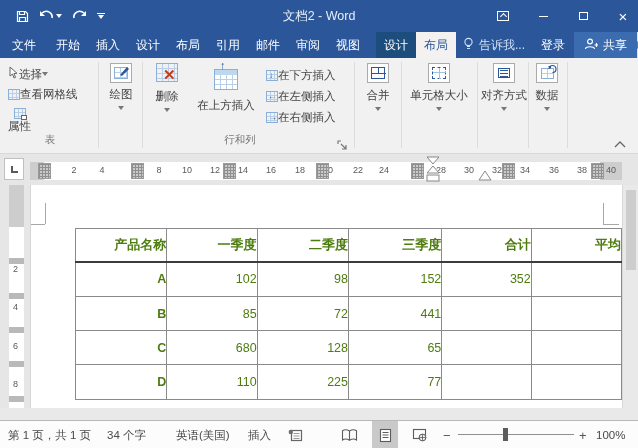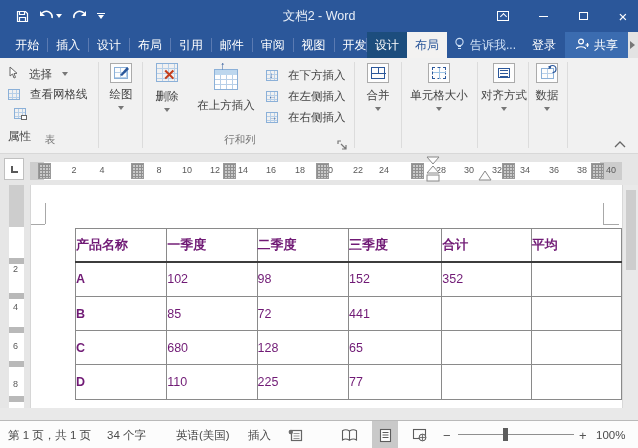--- a/index.html
+++ b/index.html
@@ -29,21 +29,21 @@
   .tab.active{background:#f3f2f1;color:#2b579a;}
   .tellme{display:flex;align-items:center;gap:5px;color:#cfe0f5;padding:0 7px;white-space:nowrap;}
   .signin{display:flex;align-items:center;padding:0 9px;white-space:nowrap;}
   .share{display:flex;align-items:center;gap:5px;background:#3b6cb0;padding:0 10px;white-space:nowrap;}
   .tabscroll{width:11px;background:#e3e3e3;display:flex;align-items:center;justify-content:center;}
   .tri-r{width:0;height:0;border-top:4px solid transparent;border-bottom:4px solid transparent;border-left:5px solid #777;}
 
   
   .ribbon{position:absolute;left:0;top:58px;width:638px;height:96px;background:#f1f1f1;border-bottom:1px solid #d8d8d8;font-size:11.5px;color:#444;}
   .gsep{position:absolute;top:4px;height:86px;width:1px;background:#dcdcdc;}
-  .smallrow{position:absolute;display:flex;align-items:center;gap:10px;white-space:nowrap;}
+  .smallrow{position:absolute;display:flex;align-items:center;gap:0;white-space:nowrap;}
   .glabel{position:absolute;font-size:10.5px;color:#777;text-align:center;}
   .bigbtn{position:absolute;display:flex;flex-direction:column;align-items:center;white-space:nowrap;}
   .dd{width:0;height:0;border-left:3px solid transparent;border-right:3px solid transparent;border-top:4px solid #777;display:inline-block;}
   .tbl{border:1px solid #8bb0d8;background-image:
       repeating-linear-gradient(to right,transparent 0 5px,#b7cfe8 5px 6px),
       repeating-linear-gradient(to bottom,transparent 0 4px,#b7cfe8 4px 5px);}
   .cur{font-size:13px;color:#555;}
   .redx{position:absolute;color:#c43e1c;font-weight:bold;font-size:15px;line-height:1;}
   .bluearrow{color:#2b579a;font-weight:bold;}
   .minigrid{width:12px;height:11px;border:1px solid #8bb0d8;background-image:
@@ -70,21 +70,21 @@
   .rowmark{position:absolute;left:0;width:15px;height:6px;background:#b9b9b9;}
   .vnum{position:absolute;left:4px;font-size:9px;color:#595959;}
   .page{position:absolute;left:30px;top:0;width:592px;height:223px;background:#fff;border-left:1px solid #d6d6d6;}
   .cropmark{position:absolute;background:#a8a8a8;}
   .vscroll{position:absolute;left:622px;top:0;width:16px;height:235px;background:#e9e9e9;border-left:1px solid #d8d8d8;}
   .vthumb{position:absolute;left:3px;top:5px;width:10px;height:80px;background:#cdcdcd;}
   .hscroll{position:absolute;left:0;top:223px;width:638px;height:12px;background:#e9e9e9;}
 
   
   table.doc{position:absolute;left:44px;top:43px;border-collapse:collapse;table-layout:fixed;}
-  table.doc td{border:1px solid #8a8a8a;text-align:left;vertical-align:middle;font-size:12.5px;color:#701a75;padding:0;}
+  table.doc td{border:1px solid #8a8a8a;text-align:right;vertical-align:middle;font-size:12.5px;color:#4d7c0f;padding:0;}
   table.doc tr.hdr td{border-bottom:2px solid #3c3c3c;font-weight:bold;font-size:13px;}
   table.doc td.rowlabel{font-weight:bold;}
 
   
   .statusbar{position:absolute;left:0;top:420px;width:638px;height:28px;background:#fcfcfc;border-top:1px solid #b9b9b9;font-size:11.5px;color:#4a4a4a;}
   .sitem{position:absolute;top:0;height:28px;display:flex;align-items:center;white-space:nowrap;}
   .viewbtn{width:26px;justify-content:center;}
   .viewbtn.pressed{background:#c9c9c9;}
   .zoomtrack{position:absolute;top:13px;height:1px;background:#8f8f8f;}
   .zoomthumb{position:absolute;top:7px;width:5px;height:13px;background:#5c5c5c;}
@@ -129,20 +129,21 @@
           <span class="minline"></span>
         </span>
       <span class="winbtn">
           <span class="maxbox"></span>
         </span>
       <span class="winbtn" style="font-size:15px;">×</span>
     </div>
   </div>
 
   <div class="tabrow">
+    <div class="tab file">文件</div>
     <div style="width:8px;"></div>
     <div class="tab">开始</div>
     <div class="tabsep"></div>
     <div class="tab">插入</div>
     <div class="tabsep"></div>
     <div class="tab">设计</div>
     <div class="tabsep"></div>
     <div class="tab">布局</div>
     <div class="tabsep"></div>
     <div class="tab">引用</div>

